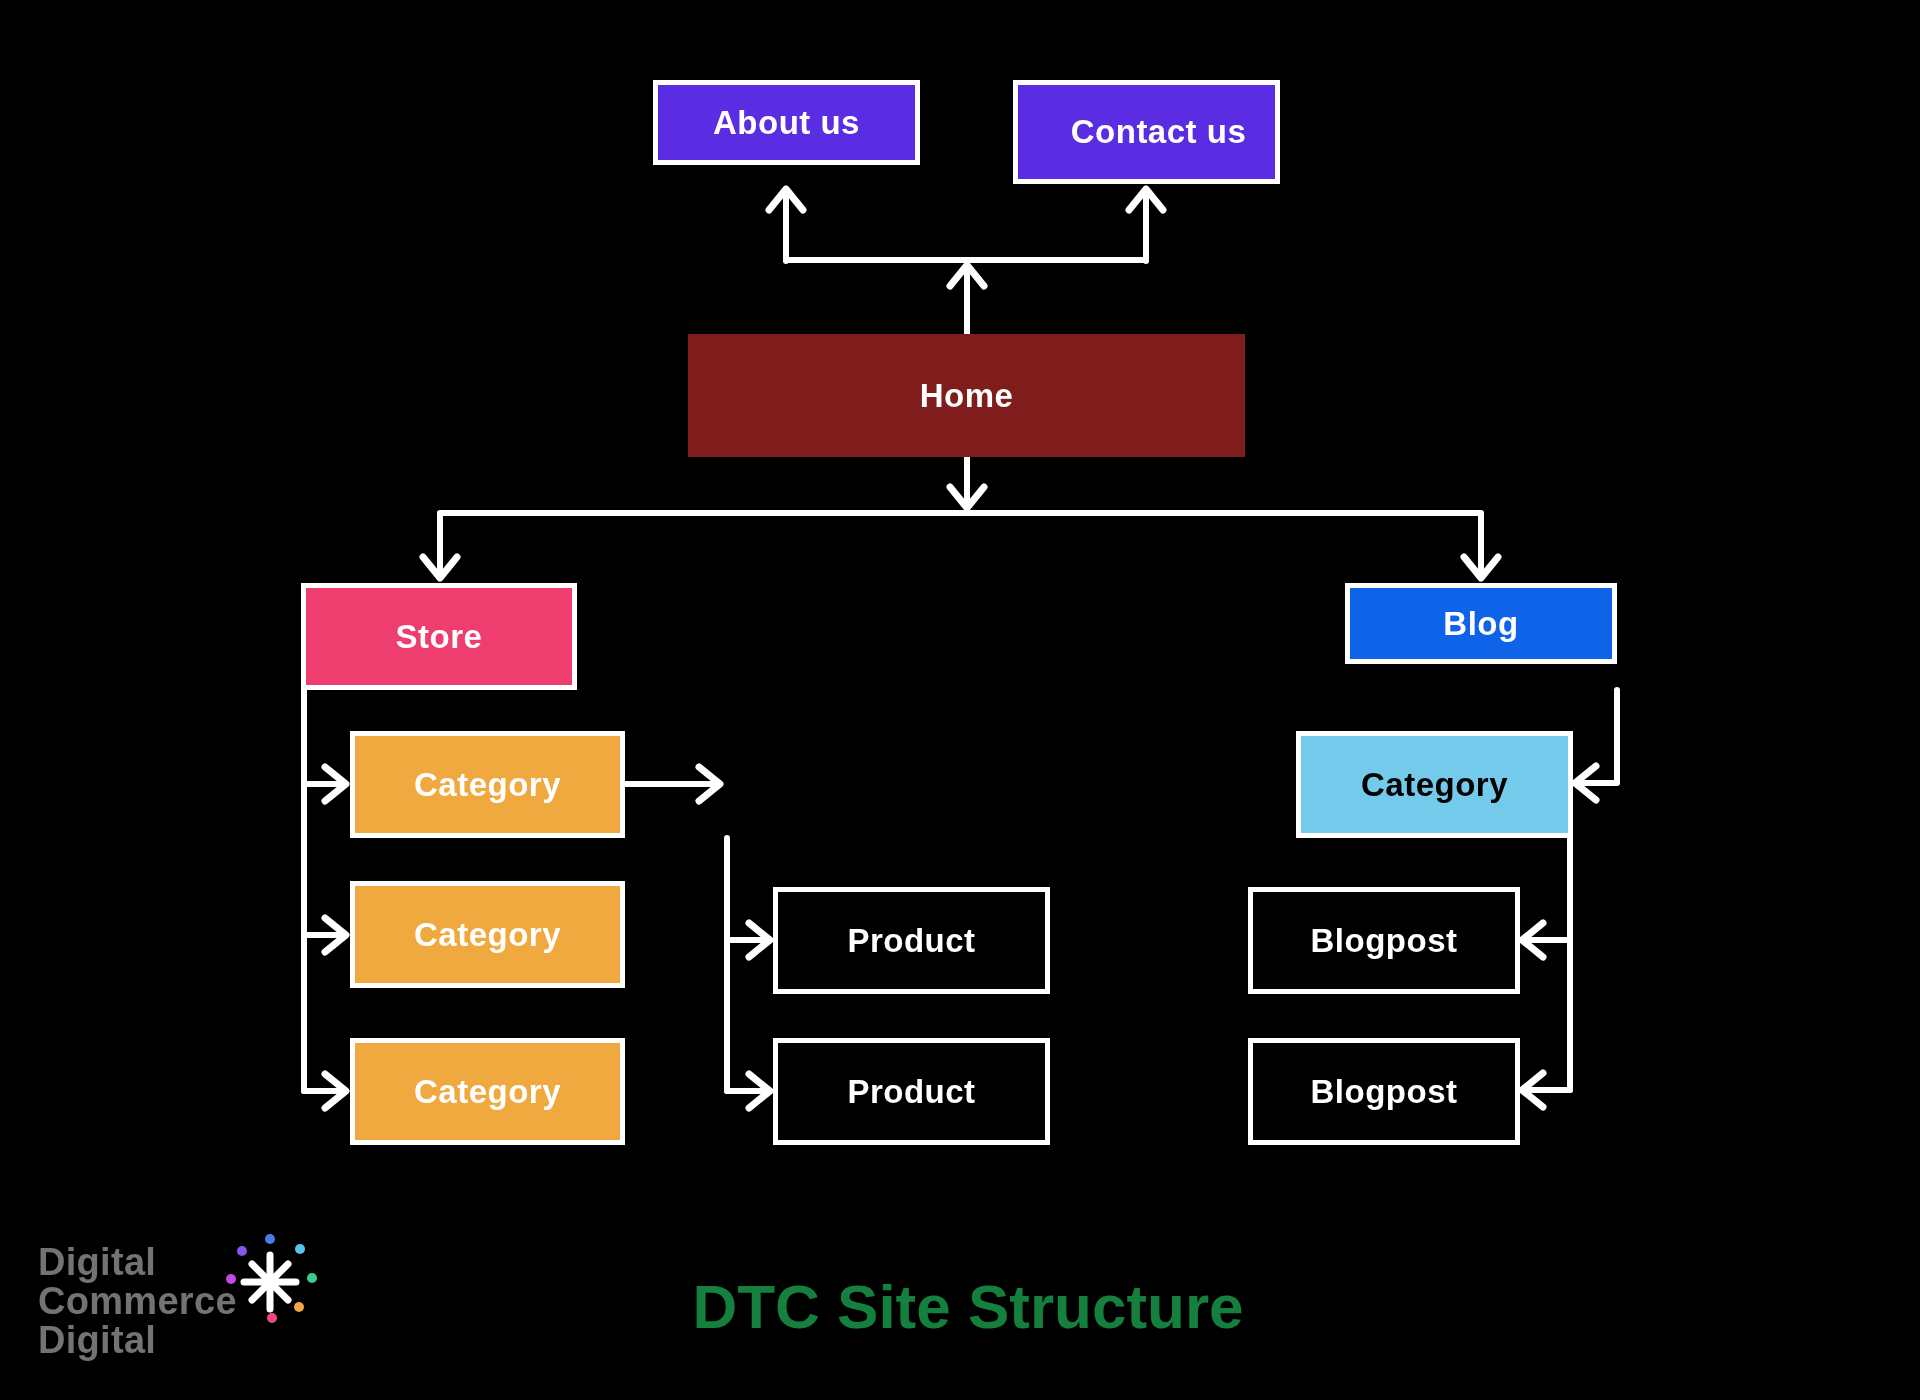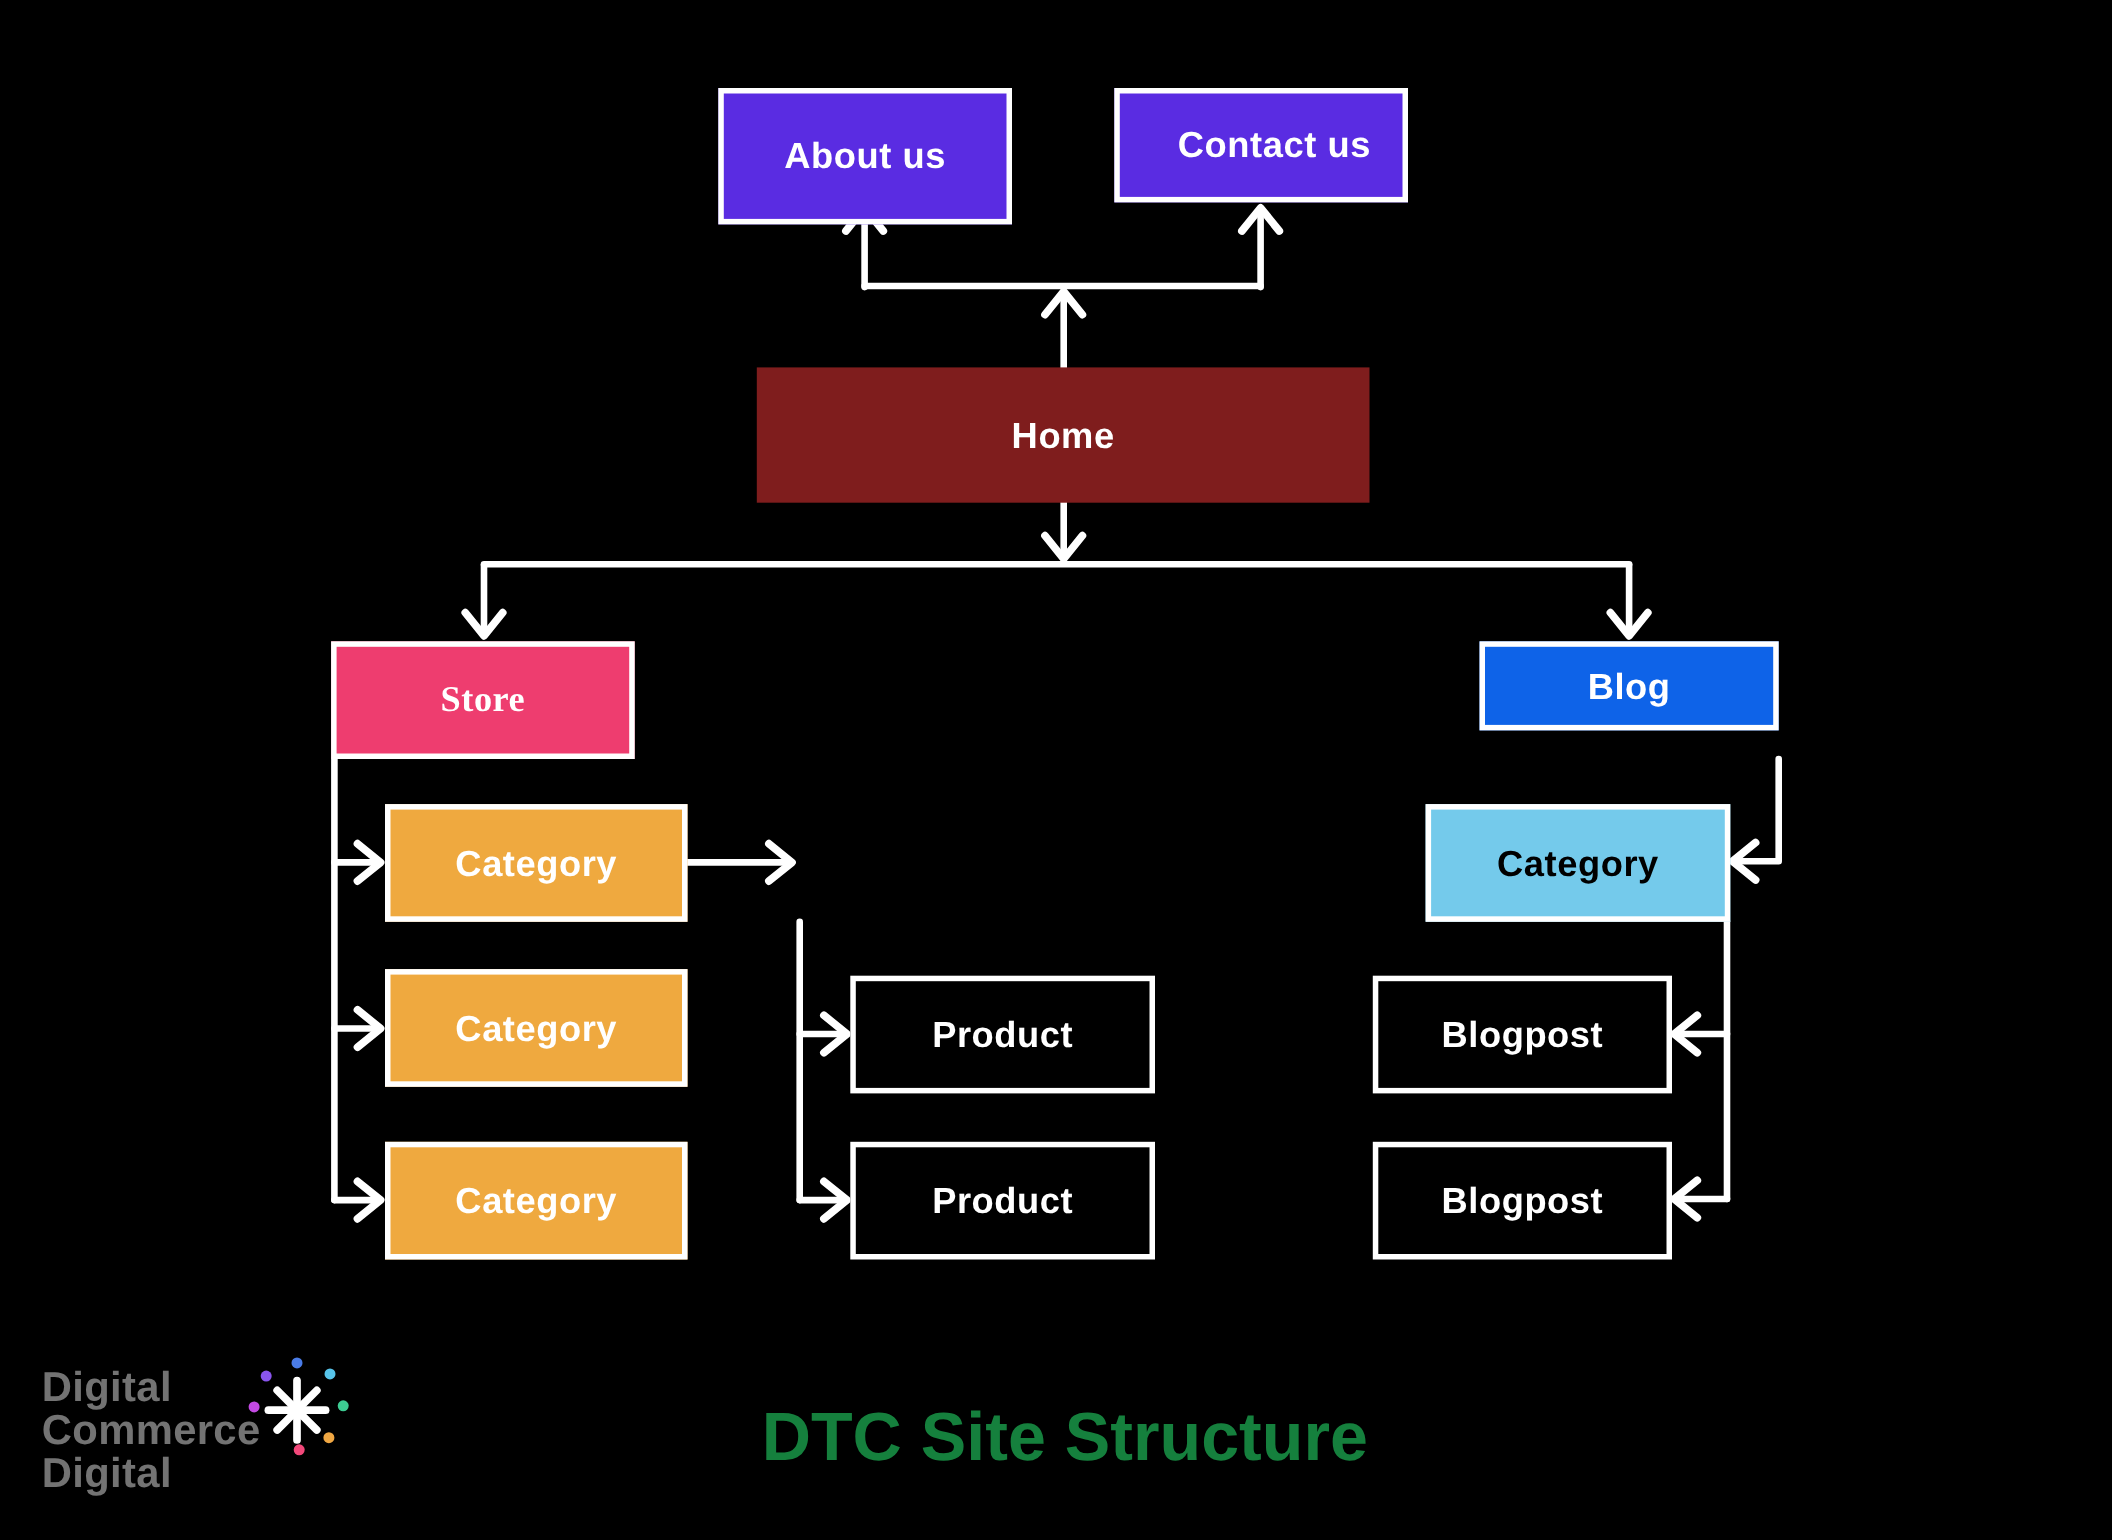--- a/index.html
+++ b/index.html
@@ -75,27 +75,27 @@
       <path class="chev" d="M1596 766 L1575 783 L1596 800"></path>
 
       <path d="M1570 838 V1090"></path>
       <path d="M1570 940 H1527"></path>
       <path d="M1570 1090 H1527"></path>
       <path class="chev" d="M1543 923 L1522 940 L1543 957"></path>
       <path class="chev" d="M1543 1073 L1522 1090 L1543 1107"></path>
     </g>
   </svg>
 
-  <div class="node" style="left: 653px; top: 80px; width: 267px; height: 124px; background-color: rgb(90, 44, 226);">About us</div>
+  <div class="node" style="left: 653px; top: 80px; width: 267px; height: 85px; background-color: rgb(90, 44, 226);">About us</div>
 
   <div class="node" style="left: 1013px; top: 80px; width: 267px; height: 104px; background-color: rgb(90, 44, 226); padding-left: 24px;">Contact us</div>
 
   <div class="node borderless" style="left: 688px; top: 334px; width: 557px; height: 123px; background-color: #7f1d1d;">Home</div>
 
-  <div class="node" style="left: 301px; top: 583px; width: 276px; height: 107px; background-color: rgb(238, 61, 111); font-family: Liberation Serif, serif;">Store</div>
+  <div class="node" style="left: 301px; top: 583px; width: 276px; height: 107px; background-color: rgb(238, 61, 111);">Store</div>
 
   <div class="node" style="left: 1345px; top: 583px; width: 272px; height: 81px; background-color: rgb(14, 99, 232);">Blog</div>
 
   <div class="node" style="left: 350px; top: 731px; width: 275px; height: 107px; background-color: rgb(239, 169, 63);">Category</div>
 
   <div class="node" style="left: 350px; top: 881px; width: 275px; height: 107px; background-color: rgb(239, 169, 63);">Category</div>
 
   <div class="node" style="left: 350px; top: 1038px; width: 275px; height: 107px; background-color: rgb(239, 169, 63);">Category</div>
 
 

